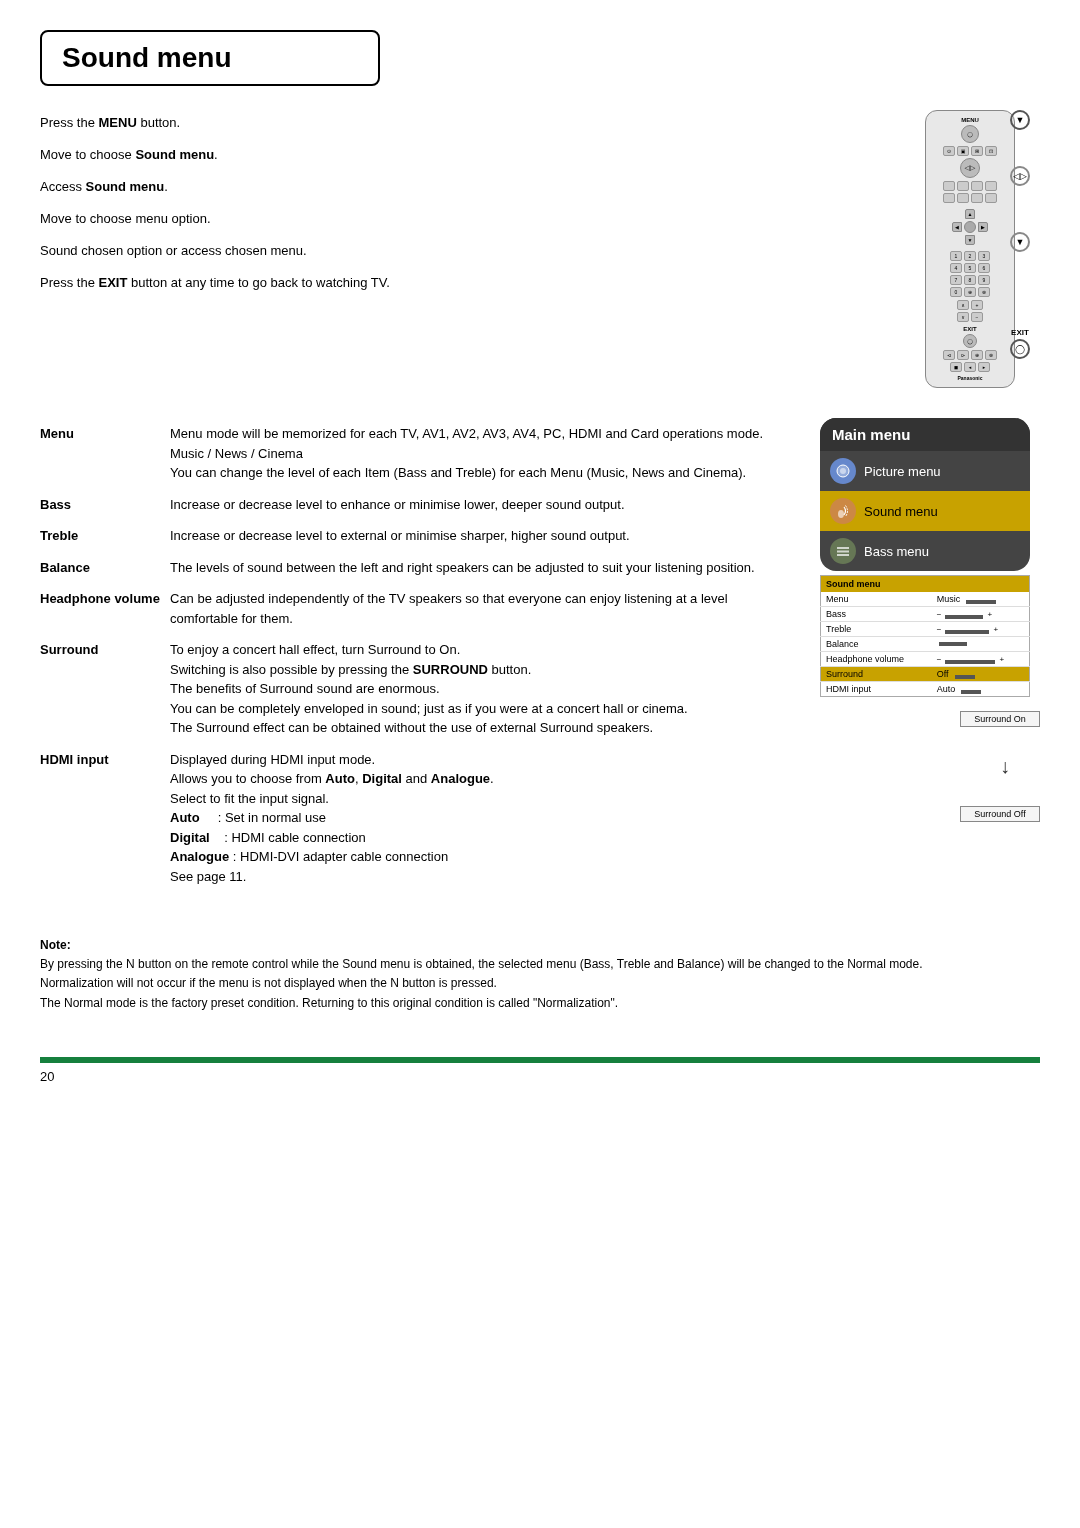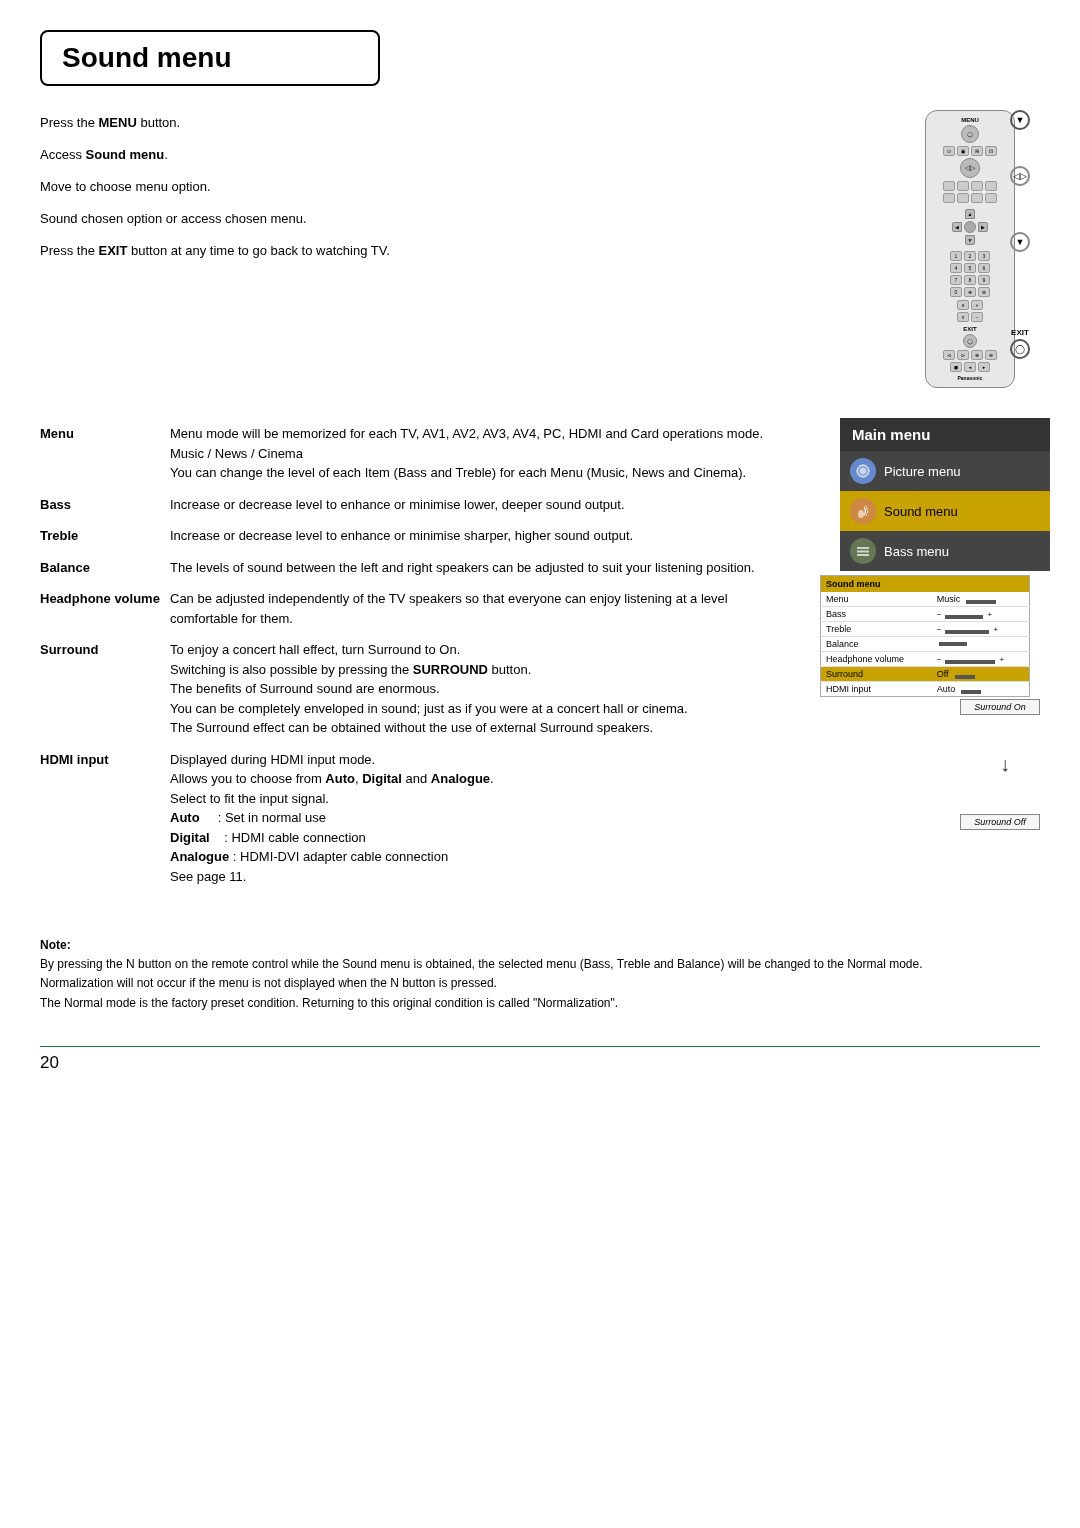--- a/index.html
+++ b/index.html
@@ -149,25 +149,24 @@
     .desc-table td:first-child {
       font-weight: bold;
       width: 130px;
       white-space: nowrap;
     }
 
     .main-menu-box {
       background: #444;
       color: #fff;
       width: 210px;
-      border-radius: 0;
+      border-radius: 16px;
       overflow: hidden;
       font-size: 13px;
       margin-bottom: 4px;
-      margin-left: 20px;
     }
 
     .main-menu-title {
       background: #333;
       padding: 8px 12px;
       font-size: 15px;
       font-weight: bold;
     }
 
     .menu-item {
@@ -235,26 +234,25 @@
     .bar-minus {
       font-size: 8px;
     }
 
     .bar-plus {
       font-size: 8px;
     }
 
     
     .surround-section {
-      margin-top: 2px;
+      margin-top: 14px;
       display: flex;
       flex-direction: column;
       align-items: flex-end;
-      gap: 38px;
-      font-style: italic;
+      gap: 28px;
     }
 
     .surround-label-box {
       border: 1px solid #888;
       padding: 2px 8px;
       font-size: 9px;
       background: #f5f5f5;
       min-width: 80px;
       text-align: center;
     }
@@ -285,24 +283,24 @@
       margin-top: 20px;
       font-size: 12px;
       line-height: 1.6;
     }
 
     .note-section .note-title {
       font-weight: bold;
     }
 
     .page-number {
-      margin-top: 33px;
-      border-top: 1px solid #15803d;
+      margin-top: 44px;
+      border-top: 6px solid #15803d;
       padding-top: 6px;
-      font-size: 17px;
+      font-size: 13px;
     }
 
     .circle-arrow {
       width: 20px;
       height: 20px;
       border: 2px solid #555;
       border-radius: 50%;
       display: flex;
       align-items: center;
       justify-content: center;
@@ -314,20 +312,21 @@
 
 
 
 
 <div class="page-title">Sound menu</div>
 
 
 <div class="intro-section">
   <div class="intro-text">
     <p>Press the <strong>MENU</strong> button.</p>
+    <p>Move to choose <strong>Sound menu</strong>.</p>
     <p>Access <strong>Sound menu</strong>.</p>
     <p>Move to choose menu option.</p>
     <p>Sound chosen option or access chosen menu.</p>
     <p>Press the <strong>EXIT</strong> button at any time to go back to watching TV.</p>
   </div>
 
   <div class="remote-img">
 
     <div class="remote-body">
       <div class="remote-label">MENU</div>
@@ -454,21 +453,21 @@
         <tr>
           <td><strong>Bass</strong></td>
           <td>
             Increase or decrease level to enhance or minimise lower, deeper sound output.
           </td>
         </tr>
 
         <tr>
           <td><strong>Treble</strong></td>
           <td>
-            Increase or decrease level to enhance or minimise sharper, higher sound output.
+            Increase or decrease level to external or minimise sharper, higher sound output.
           </td>
         </tr>
 
         <tr>
           <td><strong>Balance</strong></td>
           <td>
             The levels of sound between the left and right speakers can be adjusted to suit your listening position.
           </td>
         </tr>
 

